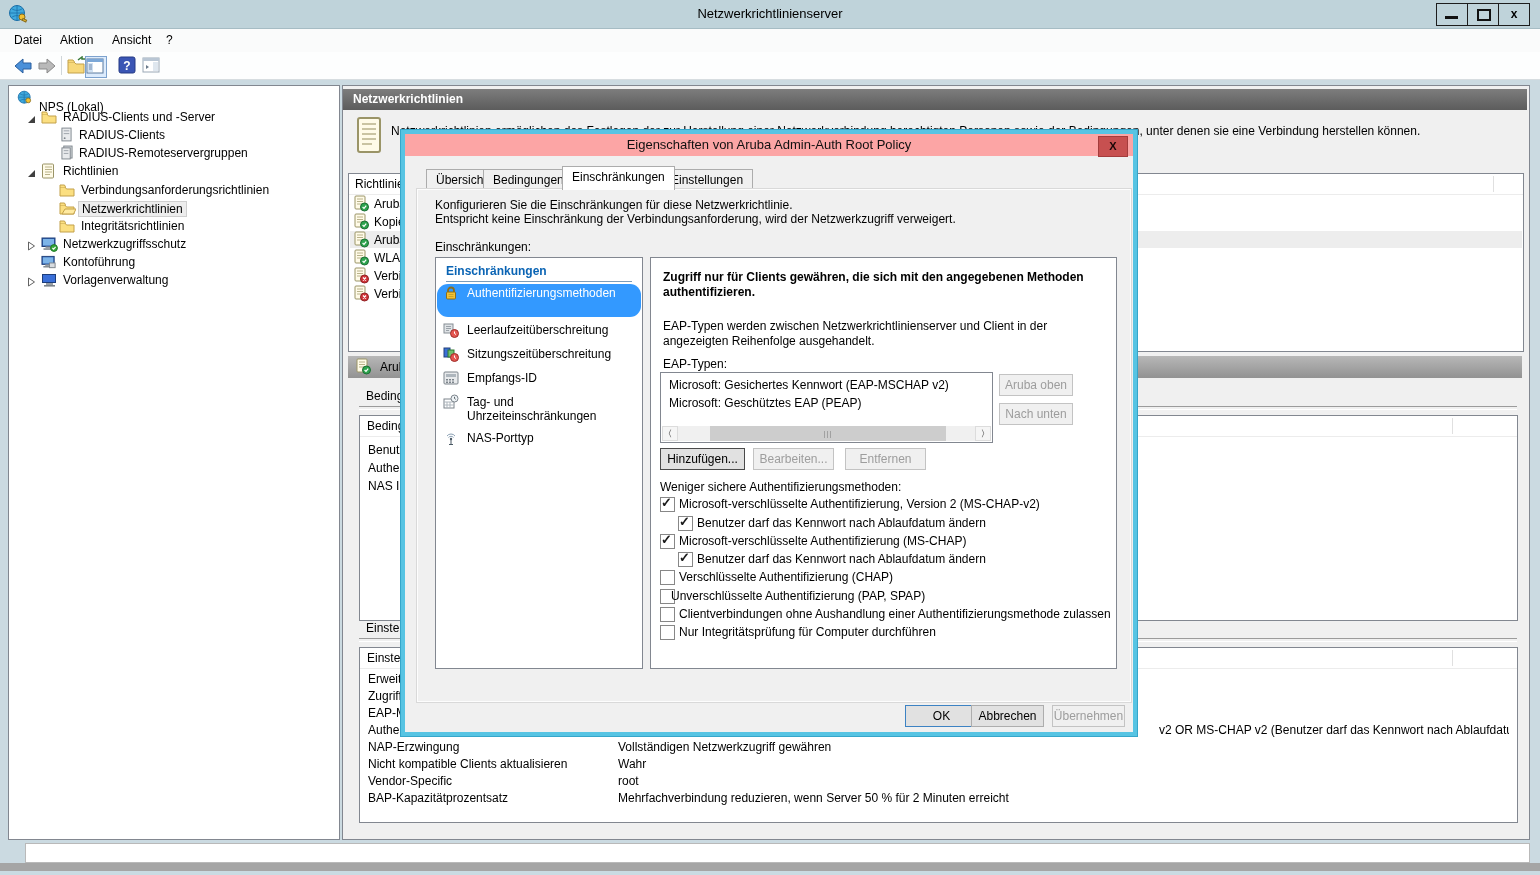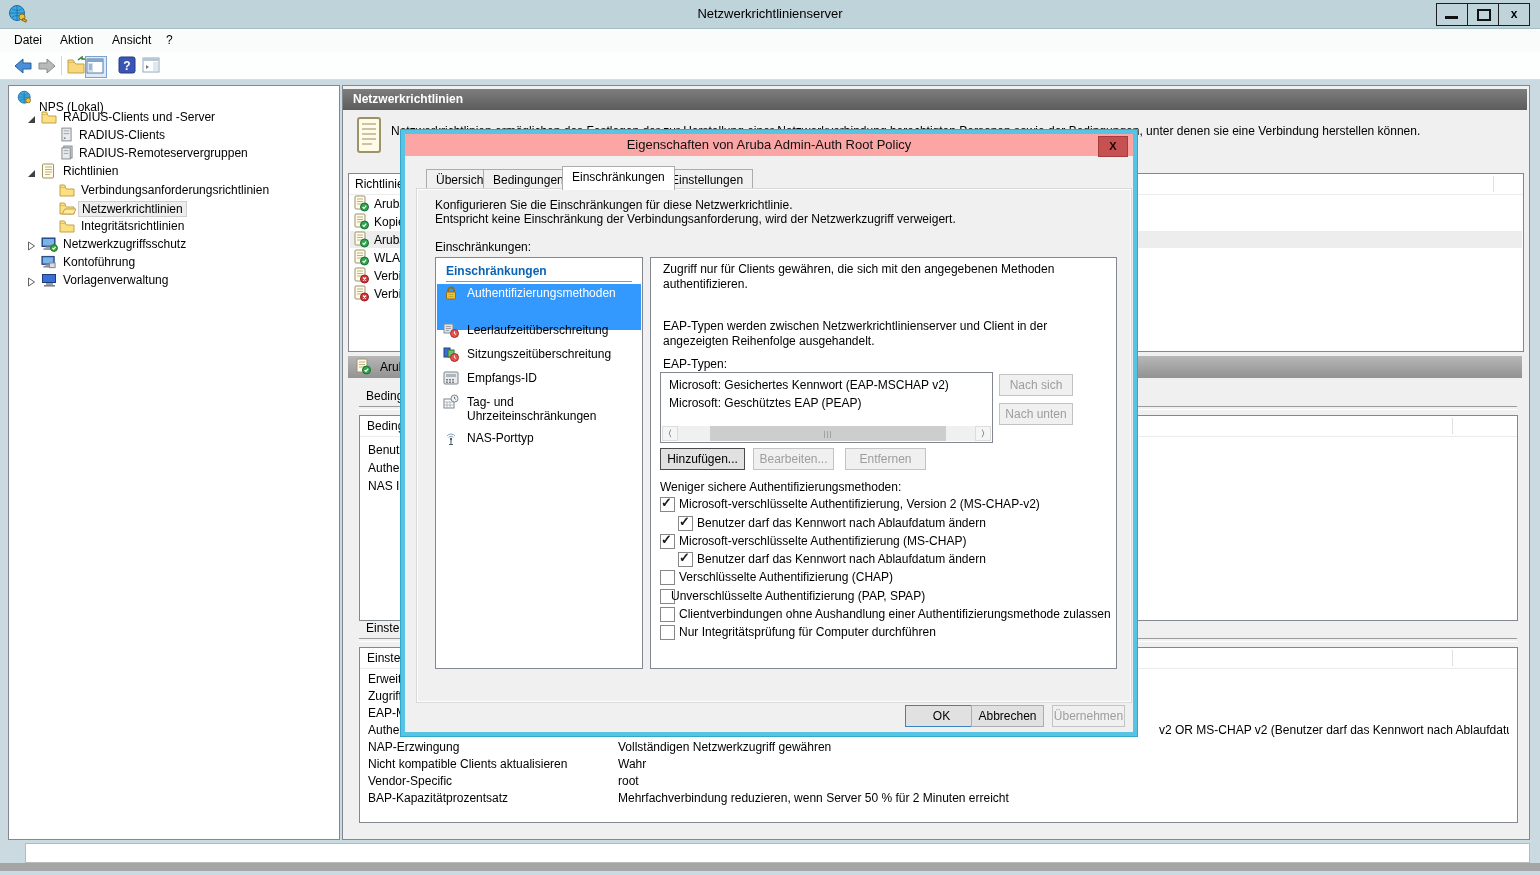--- a/index.html
+++ b/index.html
@@ -392,21 +392,21 @@
   <div class="tab active" style="left:157px;">Einschränkungen</div>
   <div class="tab" style="left:256px;">Einstellungen</div>
 
   <div class="ab tabpage">
     <div class="ab nowrap" style="left:18px;top:9px;width:680px;">Konfigurieren Sie die Einschränkungen für diese Netzwerkrichtlinie.</div>
     <div class="ab nowrap" style="left:18px;top:23px;width:680px;">Entspricht keine Einschränkung der Verbindungsanforderung, wird der Netzwerkzugriff verweigert.</div>
     <div class="ab nowrap" style="left:18px;top:51px;width:300px;">Einschränkungen:</div>
 
     <div class="ab cpanel" style="left:18px;top:68px;width:206px;height:410px;">
       <div class="ab" style="left:10px;top:6px;right:10px;border-bottom:1px solid #7b9cba;padding-bottom:3px;color:#0a64b4;font-weight:bold;">Einschränkungen</div>
-      <div class="cons-item selblue" style="top:26px;height:46px;">
+      <div class="cons-item selblue" style="top:26px;height:33px;border-radius:11px;">
         <span class="cons-icon"><svg width="16" height="16" viewBox="0 0 16 16">
               <path d="M5,7 V5.5 a3,3 0 0 1 6,0 V7" fill="none" stroke="#8a6d1d" stroke-width="1.8"></path>
               <rect x="3.5" y="7" width="9" height="7" rx="1" fill="#f3c233" stroke="#8a6d1d"></rect>
               <path d="M5.5,9.5 h5 M5.5,11.5 h5" stroke="#caa32b"></path>
             </svg></span>
         <span class="cons-lbl">Authentifizierungsmethoden</span>
       </div>
       <div class="cons-item" style="top:63px;height:20px;">
         <span class="cons-icon"><svg width="16" height="16" viewBox="0 0 16 16">
               <rect x="1" y="2" width="9" height="9" fill="#dfe3e6" stroke="#868d94"></rect>
@@ -453,35 +453,35 @@
         <span class="cons-icon"><svg width="16" height="16" viewBox="0 0 16 16">
               <path d="M4,6 a5,5 0 0 1 8,0 M5.5,7.5 a3.2,3.2 0 0 1 5,0" stroke="#8aa0b4" fill="none"></path>
               <circle cx="8" cy="9" r="1.2" fill="#4a5964"></circle>
               <path d="M8,10 v4 M6,14.5 h4" stroke="#4a5964"></path>
             </svg></span>
         <span class="cons-lbl">NAS-Porttyp</span>
       </div>
     </div>
 
     <div class="ab cpanel" style="left:233px;top:68px;width:465px;height:410px;">
-      <div class="ab" style="left:12px;top:4px;width:430px;line-height:15px;">Zugriff nur für Clients gewähren, die sich mit den angegebenen Methoden authentifizieren.</div>
+      <div class="ab" style="left:12px;top:12px;width:430px;line-height:15px;font-weight:bold;">Zugriff nur für Clients gewähren, die sich mit den angegebenen Methoden authentifizieren.</div>
       <div class="ab" style="left:12px;top:61px;width:450px;line-height:15px;">EAP-Typen werden zwischen Netzwerkrichtlinienserver und Client in der angezeigten Reihenfolge ausgehandelt.</div>
       <div class="ab nowrap" style="left:12px;top:99px;width:200px;">EAP-Typen:</div>
 
       <div class="ab" style="left:9px;top:114px;width:331px;height:69px;background:#fff;border:1px solid #828790;">
         <div class="ab nowrap" style="left:8px;top:5px;width:315px;">Microsoft: Gesichertes Kennwort (EAP-MSCHAP v2)</div>
         <div class="ab nowrap" style="left:8px;top:23px;width:315px;">Microsoft: Geschütztes EAP (PEAP)</div>
         <div class="scrollh">
           <span class="scrollarrow" style="left:0;">〈</span>
           <span class="scrollthumb" style="left:48px;width:236px;">|||</span>
           <span class="scrollarrow" style="right:0;">〉</span>
         </div>
       </div>
 
-      <div class="btn disabled" style="left:348px;top:116px;width:74px;">Nach sich</div>
+      <div class="btn disabled" style="left:348px;top:116px;width:74px;">Aruba oben</div>
       <div class="btn disabled" style="left:348px;top:145px;width:74px;">Nach unten</div>
 
       <div class="btn focusb" style="left:9px;top:190px;width:85px;">Hinzufügen...</div>
       <div class="btn disabled" style="left:102px;top:190px;width:81px;">Bearbeiten...</div>
       <div class="btn disabled" style="left:194px;top:190px;width:81px;">Entfernen</div>
 
       <div class="ab nowrap" style="left:9px;top:222px;width:400px;">Weniger sichere Authentifizierungsmethoden:</div>
 
       <div>
         <span class="cb checked" style="left:9px;top:239px;"></span>

